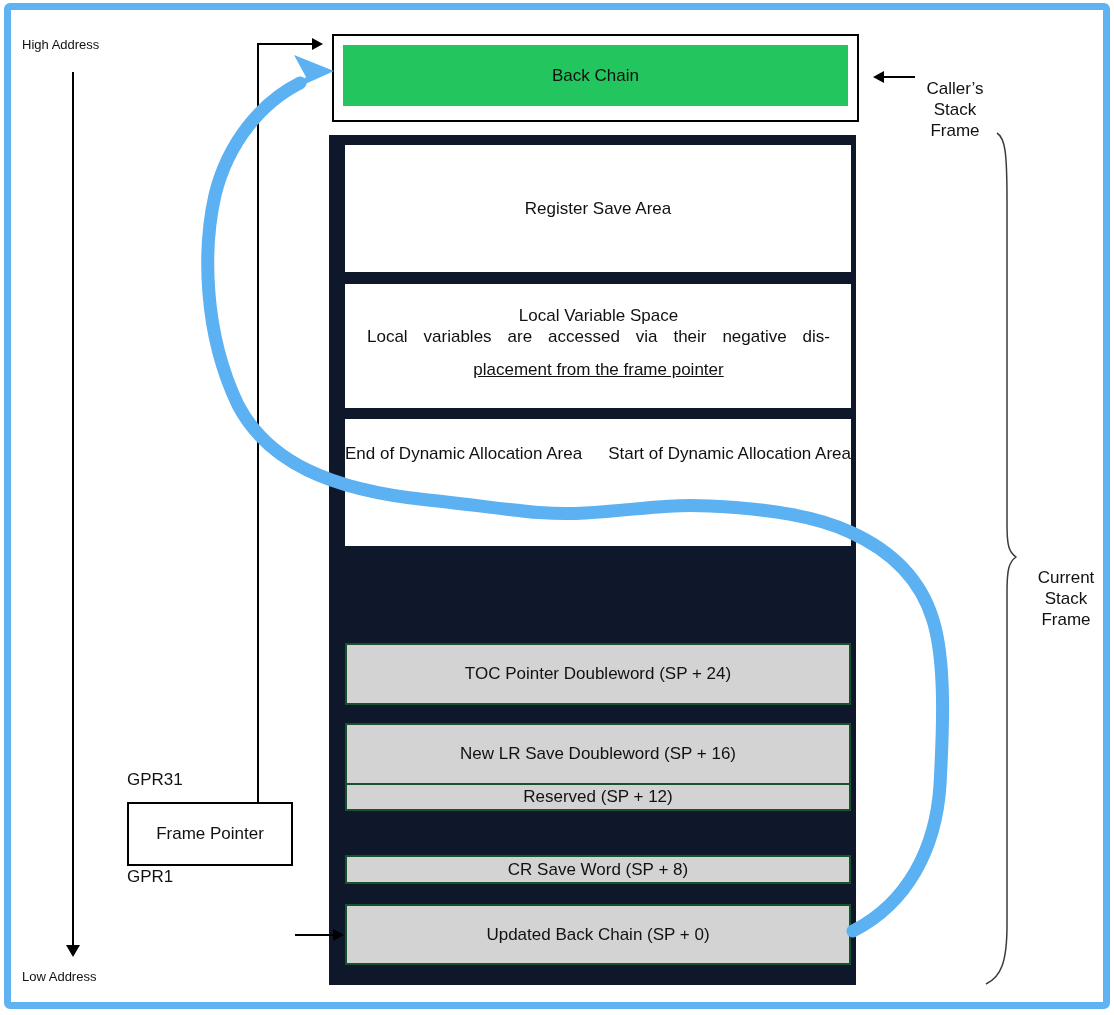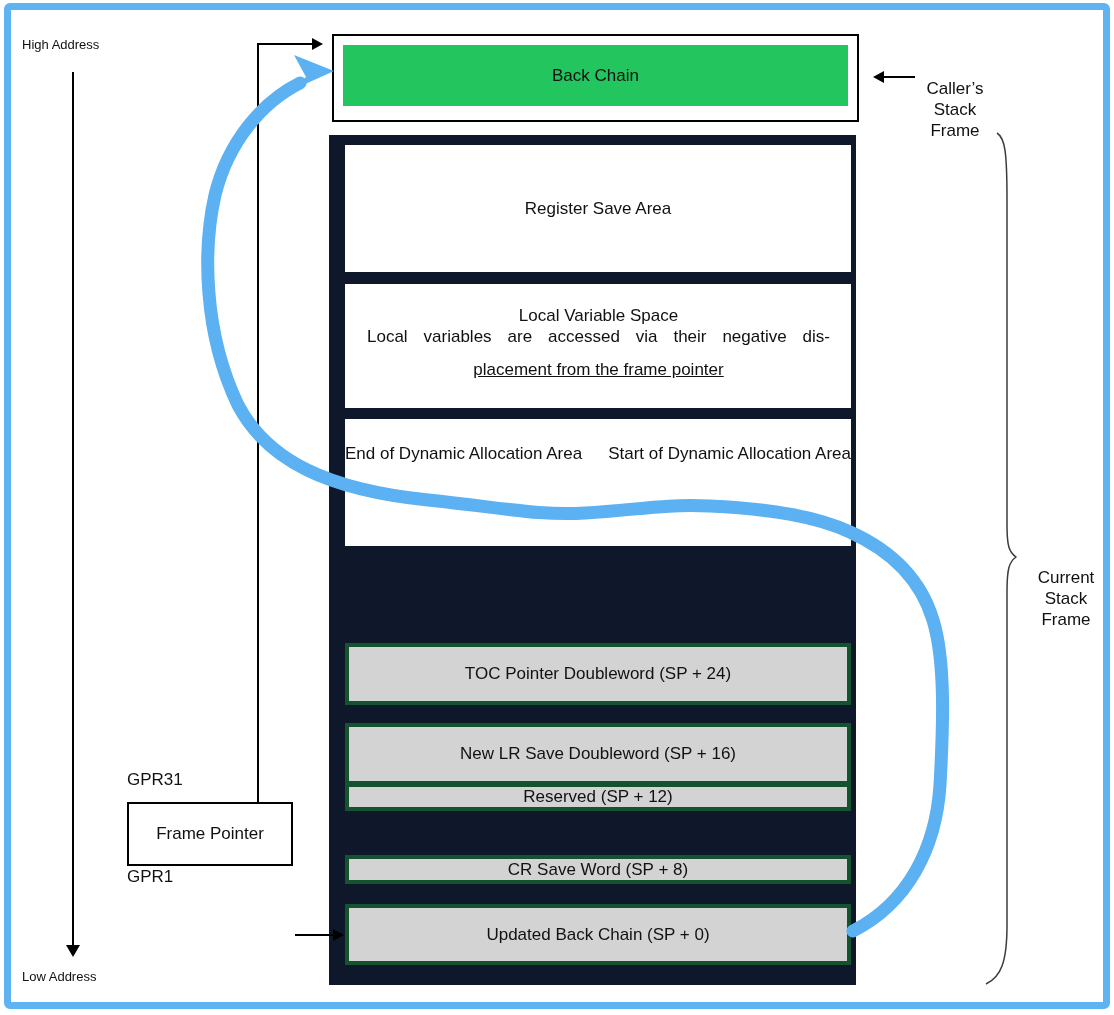--- a/index.html
+++ b/index.html
@@ -46,21 +46,21 @@
   
   .frame-container {
     position:absolute; left:329px; top:135px; width:527px; height:850px;
     background:#0f172a;
   }
   .cell {
     position:absolute; left:16px; width:506px;
     box-sizing:border-box; font-size:17px;
   }
   .cell.white { background:#ffffff; }
-  .cell.grayb { background:#d3d3d3; border:4px solid #14532d; }
+  .cell.grayb { background:#d3d3d3; border:2px solid #14532d; }
 
   
   .lvs { display:block; padding:22px 21px 0 22px; text-align:left; }
   .lvs .lvs-title { display:block; text-align:center; }
   .lvs .lvs-just  { display:block; text-align:justify; text-align-last:justify; margin-bottom:12px; line-height:21px; }
   .lvs .lvs-left  { display:block; text-align:center; line-height:21px;text-decoration:underline; }
 
   
   .dyn { display:flex; flex-direction:row; justify-content:space-between;
          text-align:center; padding:25px 0 7px 0; }

